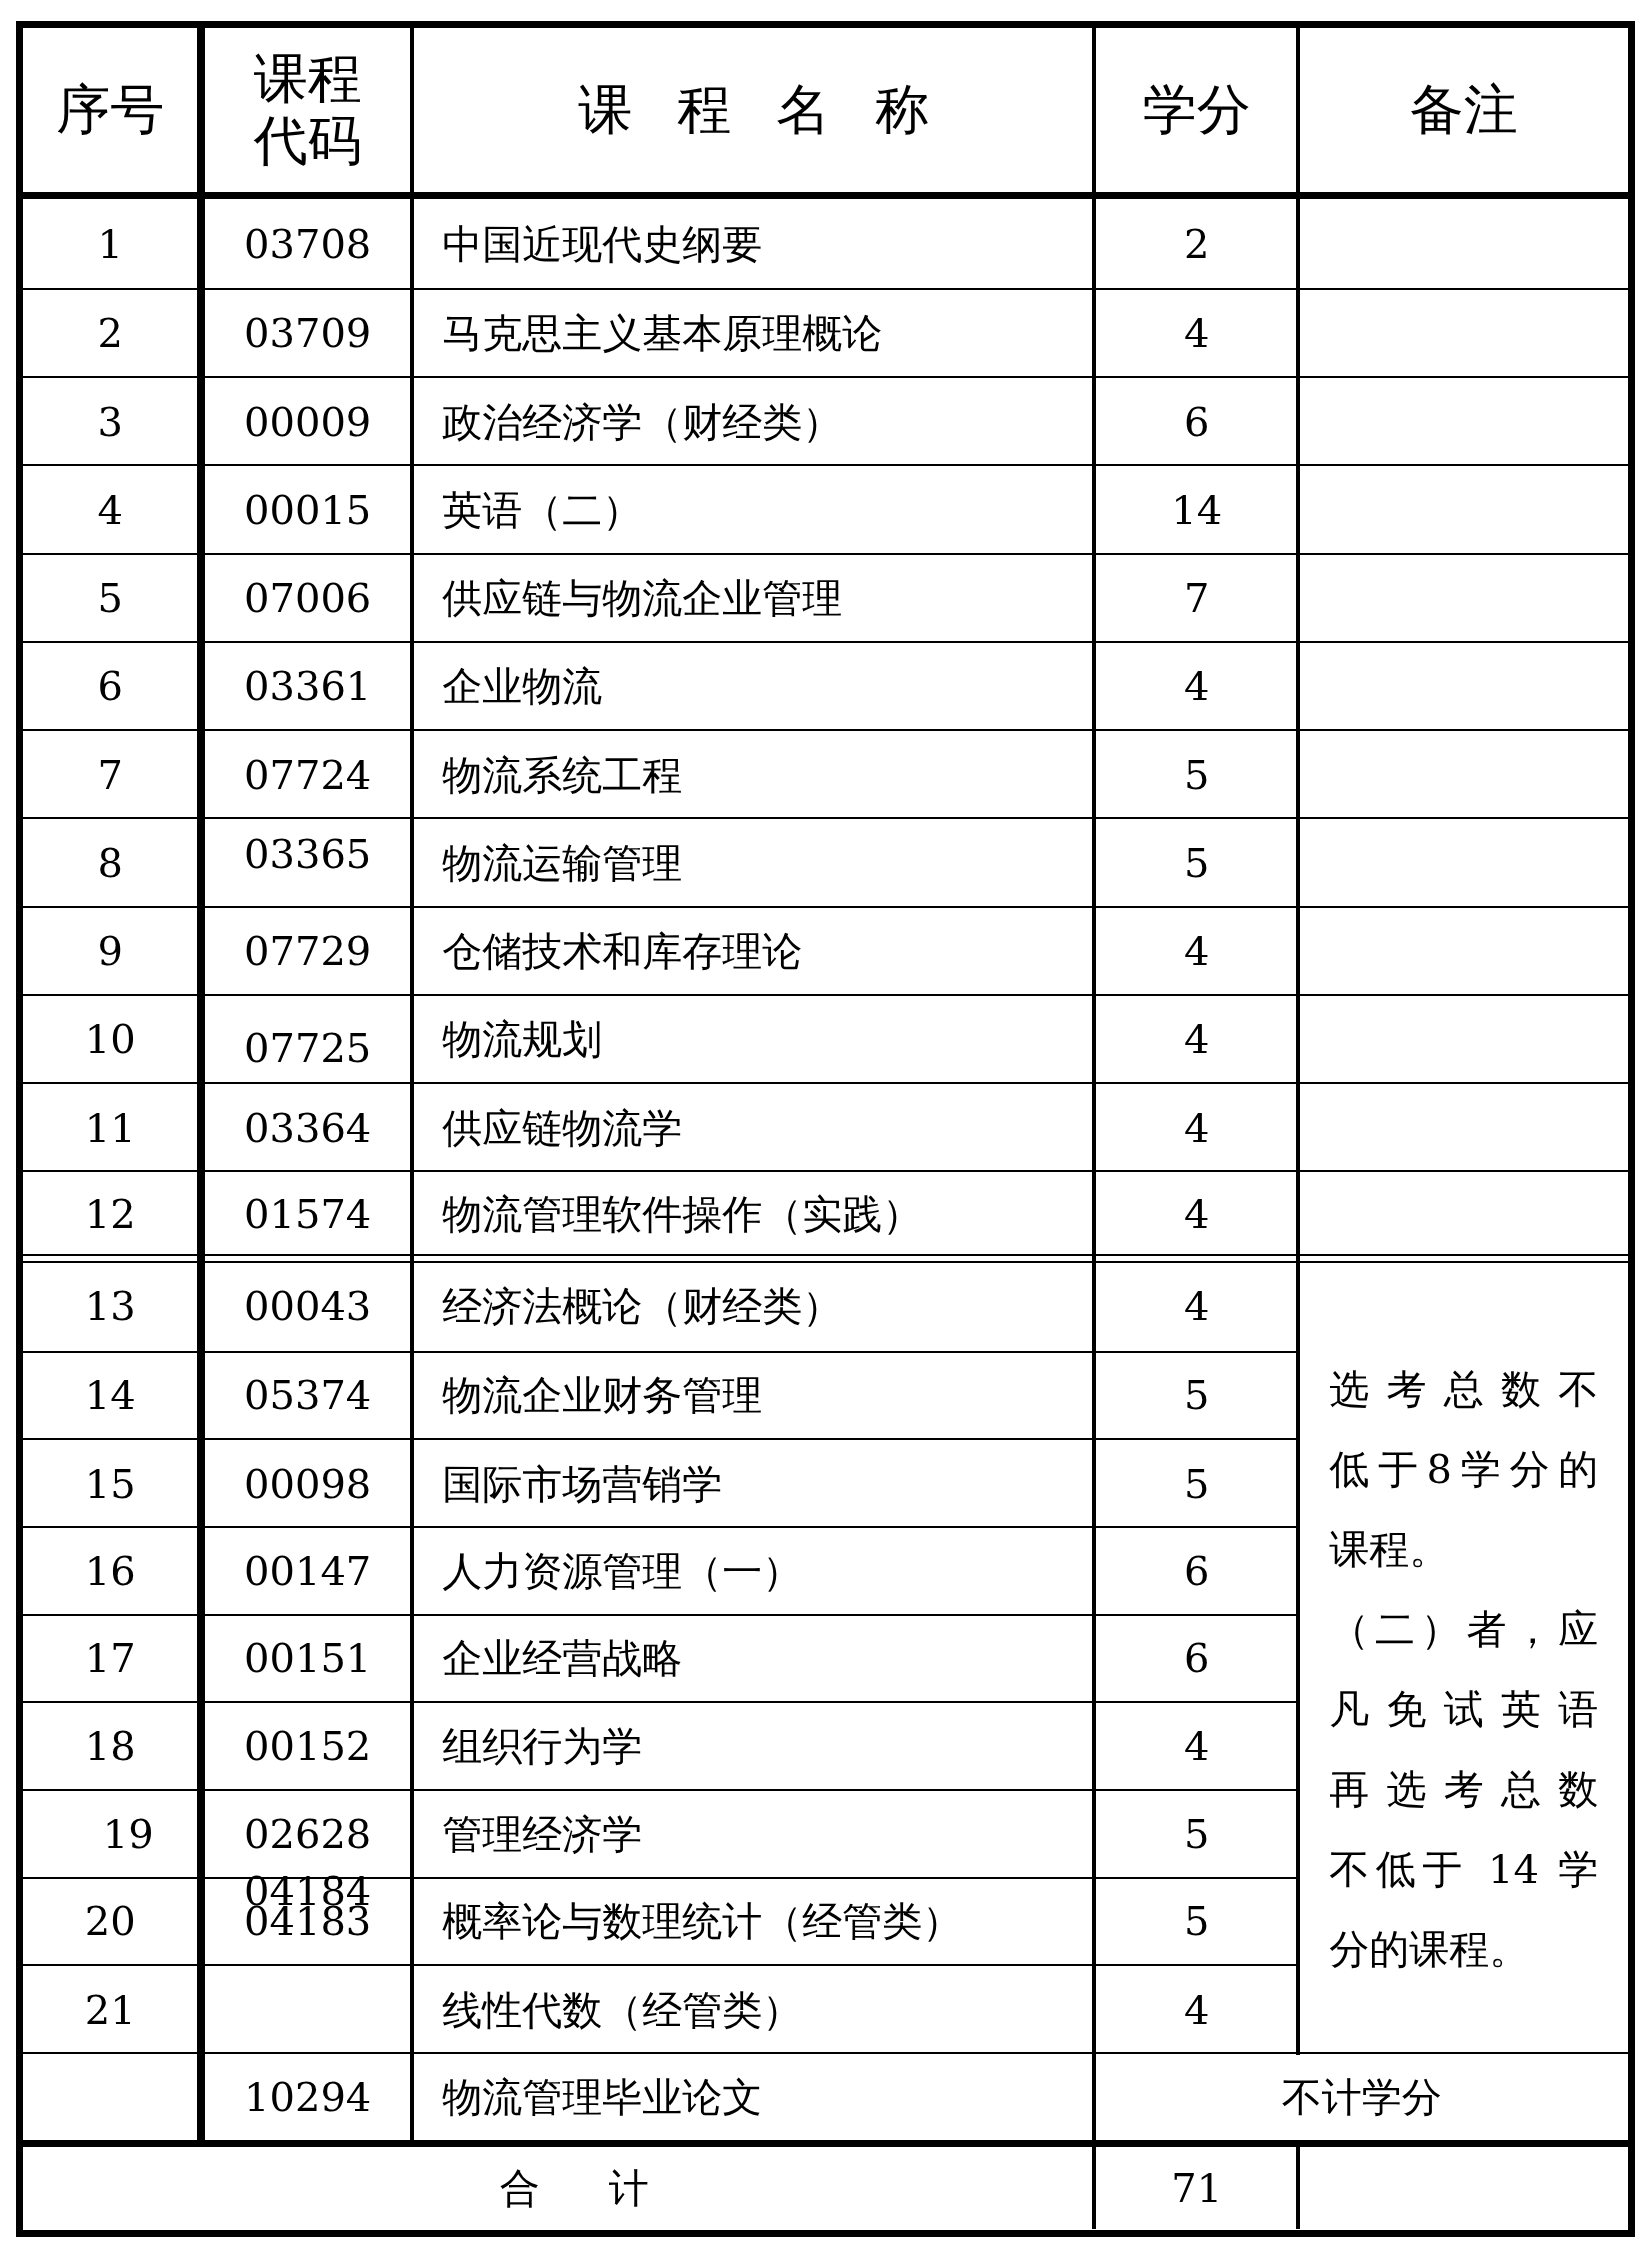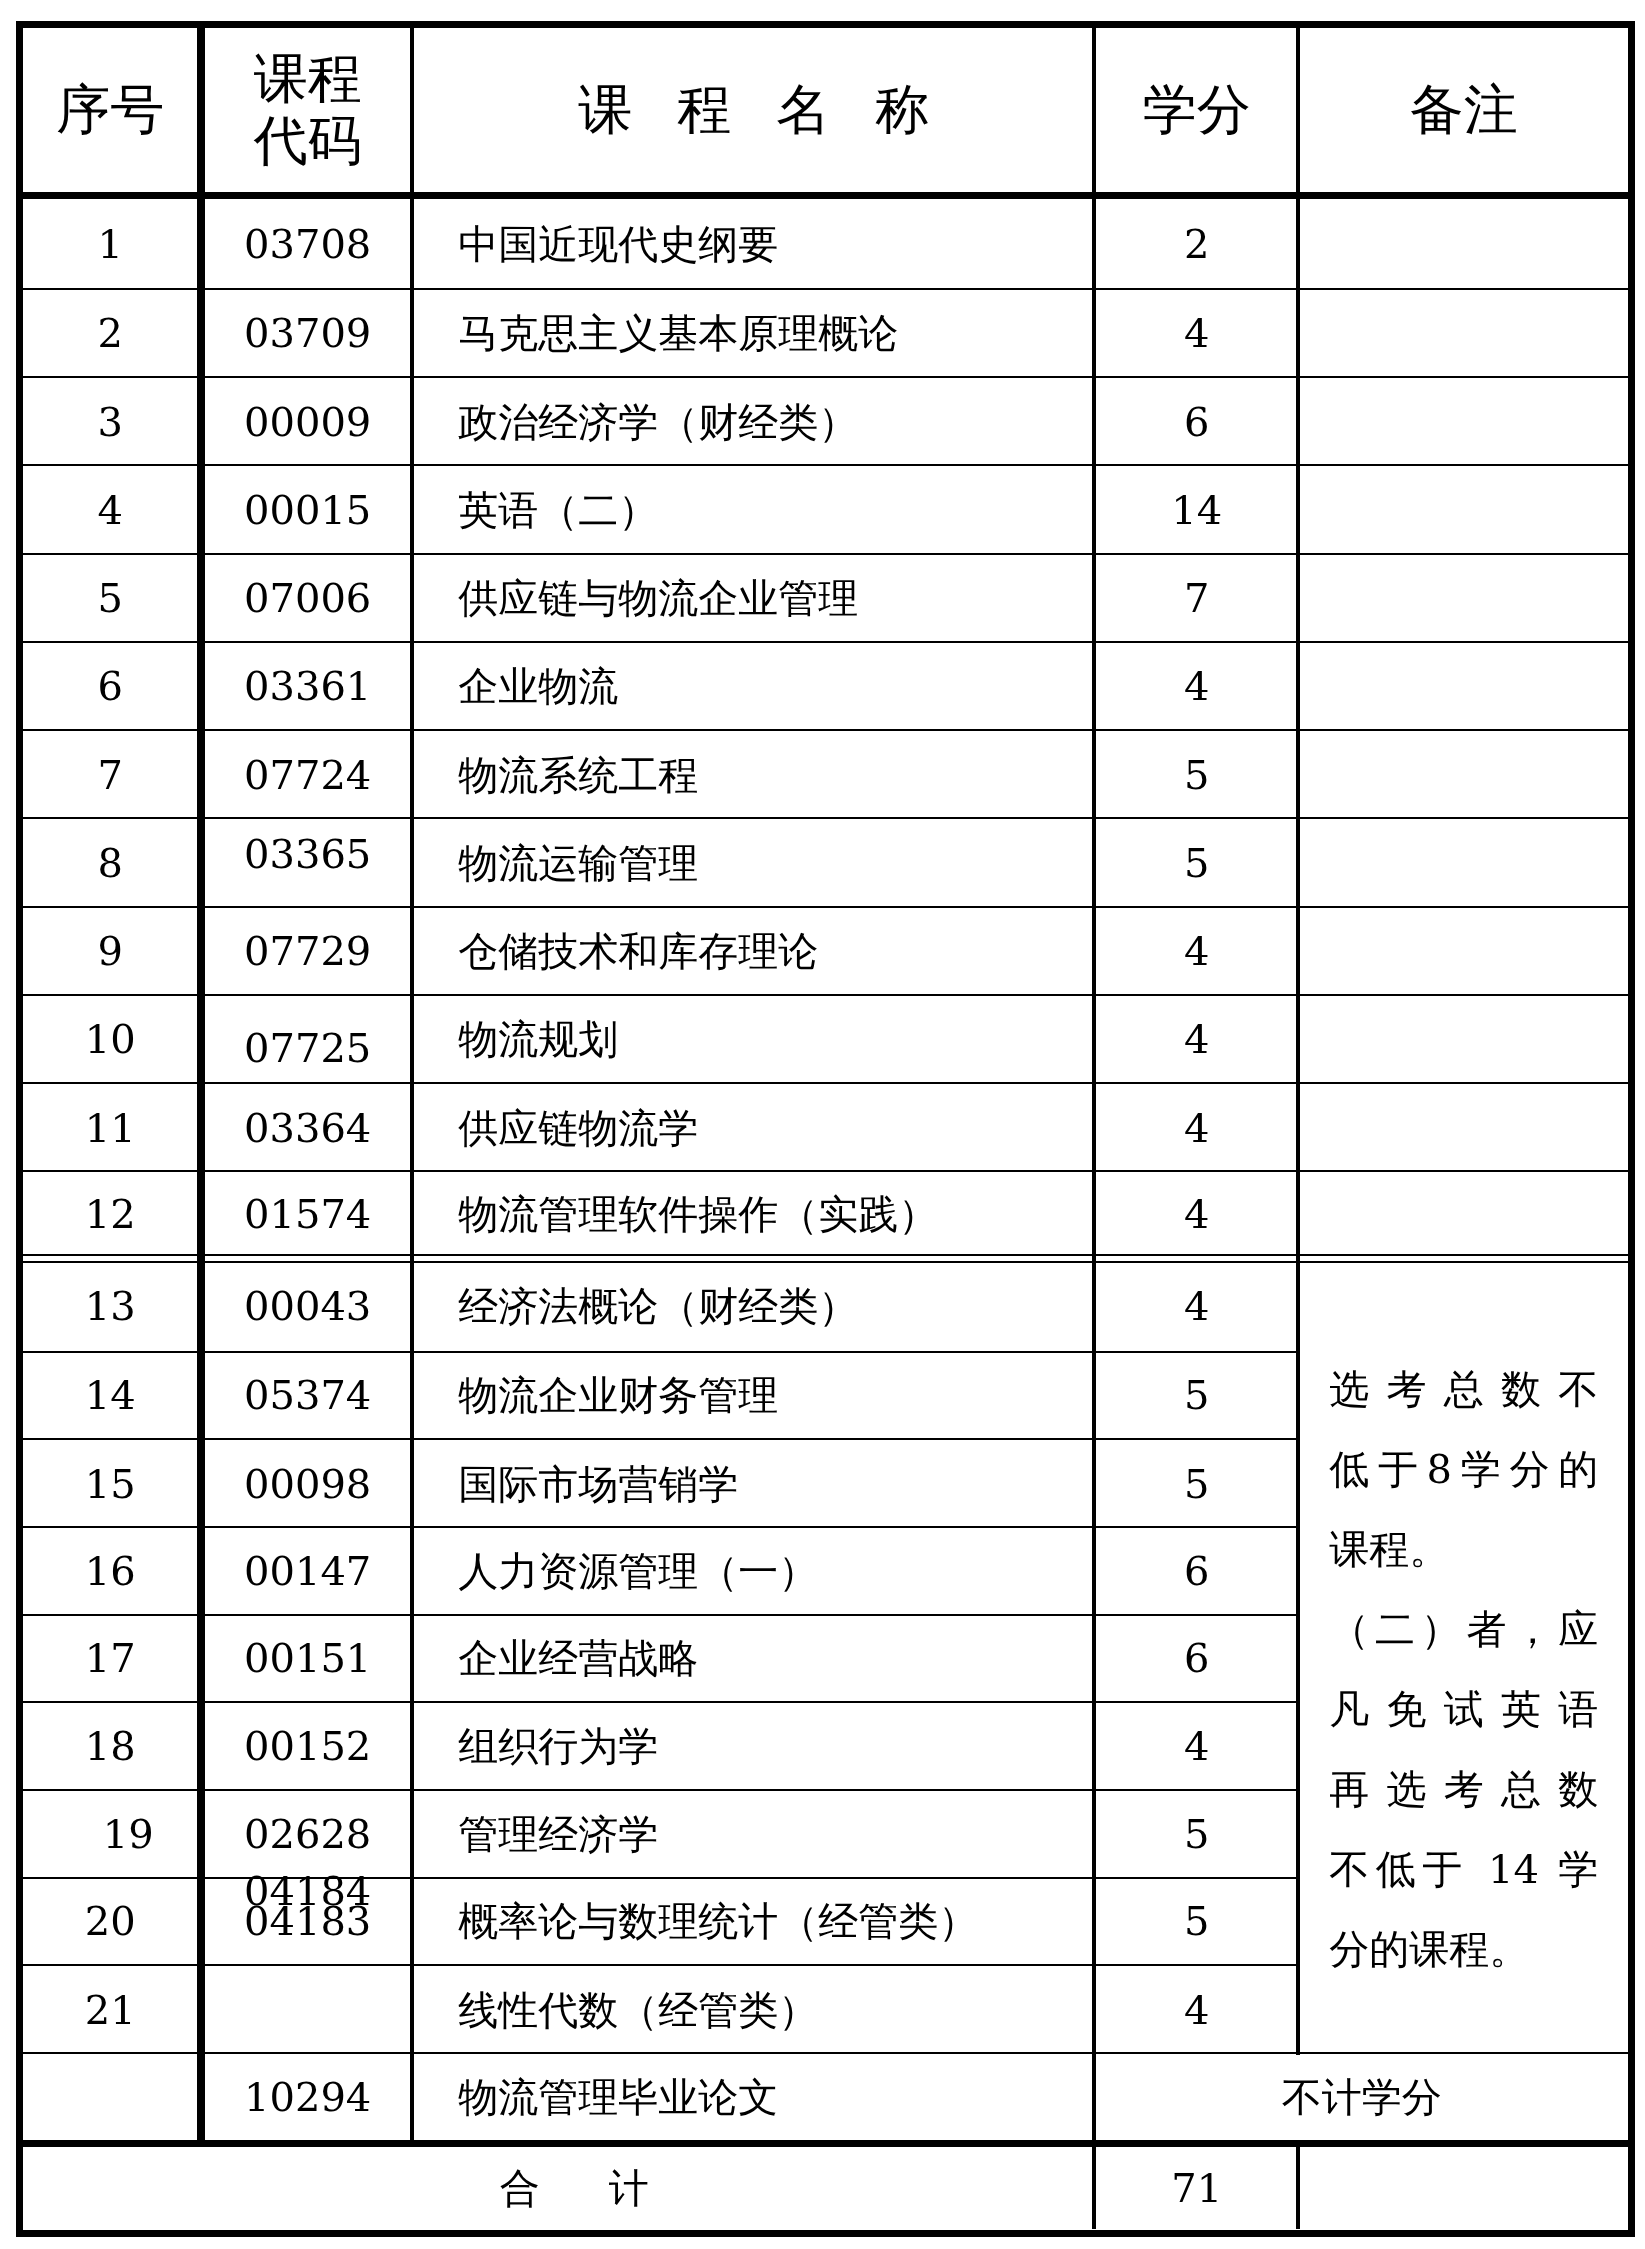--- a/index.html
+++ b/index.html
@@ -2,21 +2,21 @@
 <html style="font-size:10px"><head>
 <meta charset="utf-8">
 <style>
   html, body { margin:0; padding:0; background:#ffffff; }
   body { width:1645px; height:2250px; position:relative; overflow:hidden;
          font-family:"DejaVu Serif","Liberation Serif",serif; color:#000; }
   .tbl { position:absolute; left:16.2px; top:20.6px; width:1619px; height:2216px;
          border:7.5px solid #000; box-sizing:border-box; }
   .cell { position:absolute; box-sizing:border-box; display:flex; align-items:center;
           justify-content:center; font-size:40px; line-height:1; }
-  .cell.left { justify-content:flex-start; padding-left:28px;margin-left:16px; }
+  .cell.left { justify-content:flex-start; padding-left:28px; }
   .hline { position:absolute; background:#000; left:0; right:0; }
   .vline { position:absolute; background:#000; }
   .hdr { font-size:54px; }
   .hdr-stack { flex-direction:column; line-height:1.15; }
   .name-hdr { letter-spacing:45px; padding-left:45px; }
   .note { position:absolute; font-size:40px; line-height:80px; text-align:justify;
           text-align-last:justify; }
   .note span { display:block; }
   .total-lbl { letter-spacing:69px; padding-left:102px; }
 </style>

